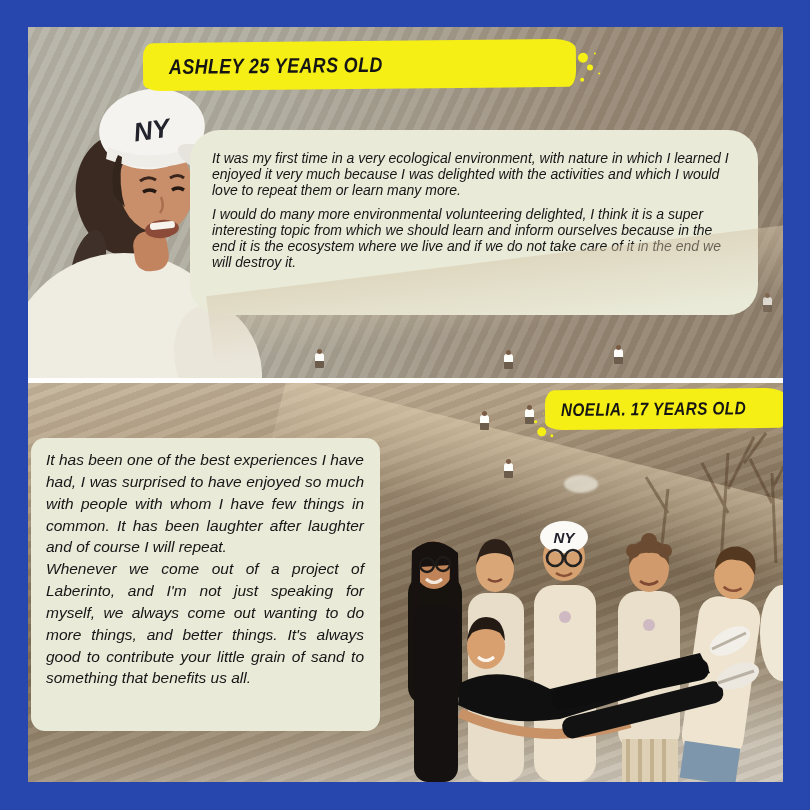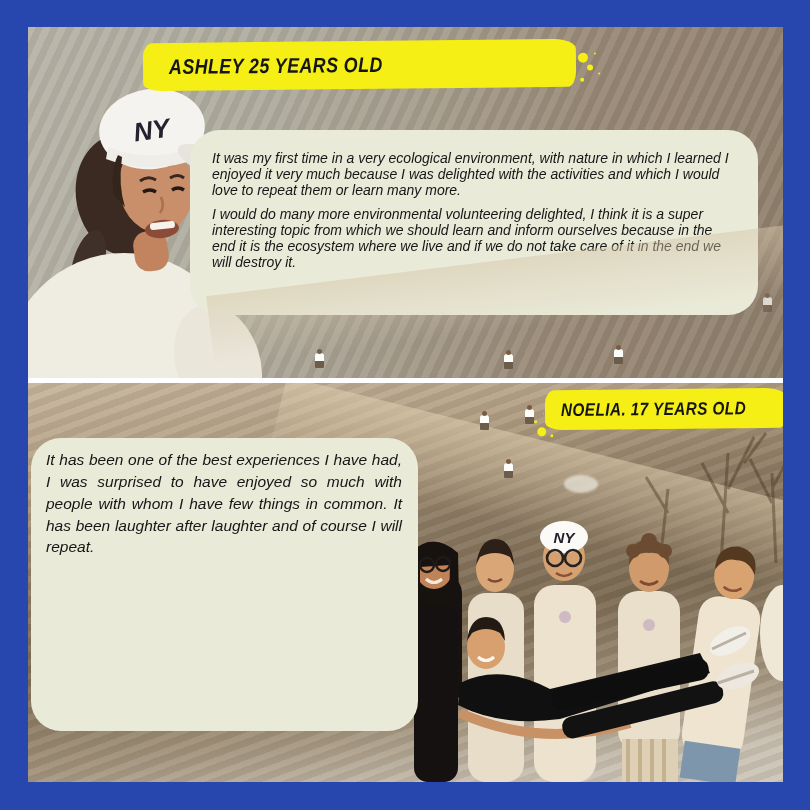--- a/index.html
+++ b/index.html
@@ -42,21 +42,21 @@
     background:#f5ef16;border-radius:50%;
     box-shadow:-6px -10px 0 -3px #f5ef16,10px 4px 0 -3px #f5ef16,2px -18px 0 -4px #f5ef16;}
 
   
   .quote{position:absolute;background:#e9ead8;color:#161616;font-style:italic;}
   .quote p{margin:0;}
   .quote-ashley{left:162px;top:103px;width:568px;height:185px;border-radius:30px;
     padding:21px 24px 12px 22px;box-sizing:border-box;
     font-size:14px;line-height:1.13;}
   .quote-ashley p + p{margin-top:9px;}
-  .quote-noelia{left:3px;top:55px;width:387px;height:293px;border-radius:30px;
+  .quote-noelia{left:3px;top:55px;width:349px;height:293px;border-radius:14px;
     padding:11px 16px 8px 15px;box-sizing:border-box;
     font-size:15.5px;line-height:1.41;text-align:justify;text-align-last:left;}
 
   
   .tiny{position:absolute;width:9px;height:15px;border-radius:3px 3px 1px 1px;
     background:linear-gradient(#fdfdfa 0 55%,#6b5c4c 55%);}
   .tiny::before{content:"";position:absolute;left:2px;top:-4px;width:5px;height:5px;border-radius:50%;background:#7a5c44;}
   .debris{position:absolute;width:34px;height:18px;border-radius:50%;
     background:rgba(240,238,228,.65);filter:blur(1px);}
 
@@ -199,14 +199,15 @@
       <path d="M312 136 l34 -16 M318 170 l36 -12" stroke="#b9b2a4" stroke-width="3"></path>
     </g>
   </svg>
 
   <div class="badge badge-noelia">
     <span class="t">NOELIA. 17 YEARS OLD</span>
   </div>
 
   <div class="quote quote-noelia">
     <p>It has been one of the best experiences I have had, I was surprised to have enjoyed so much with people with whom I have few things in common. It has been laughter after laughter and of course I will repeat.</p>
+    <p>Whenever we come out of a project of Laberinto, and I'm not just speaking for myself, we always come out wanting to do more things, and better things. It's always good to contribute your little grain of sand to something that benefits us all.</p>
   </div>
 </section>
 
 </body></html>

